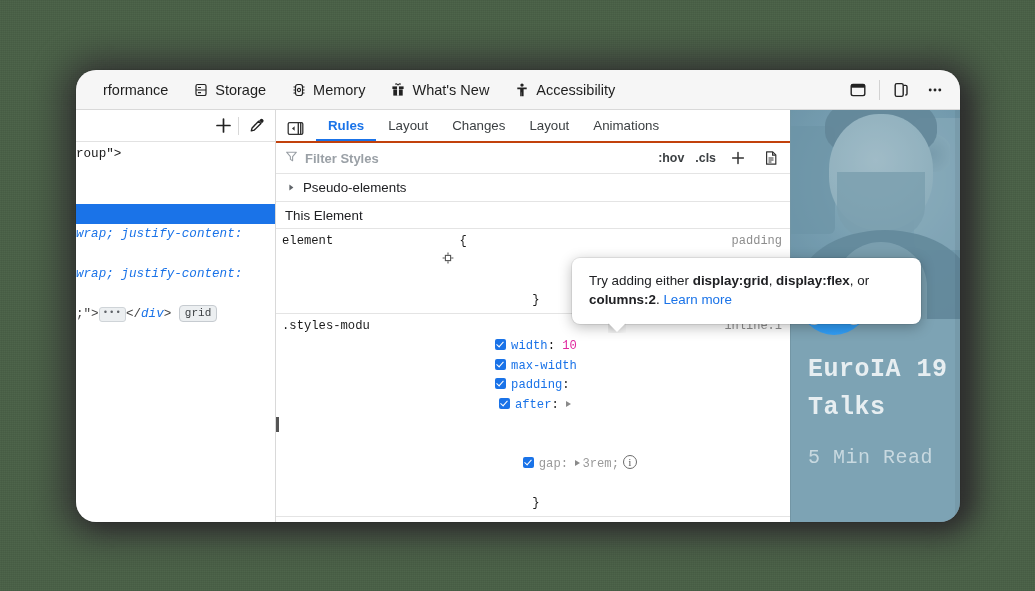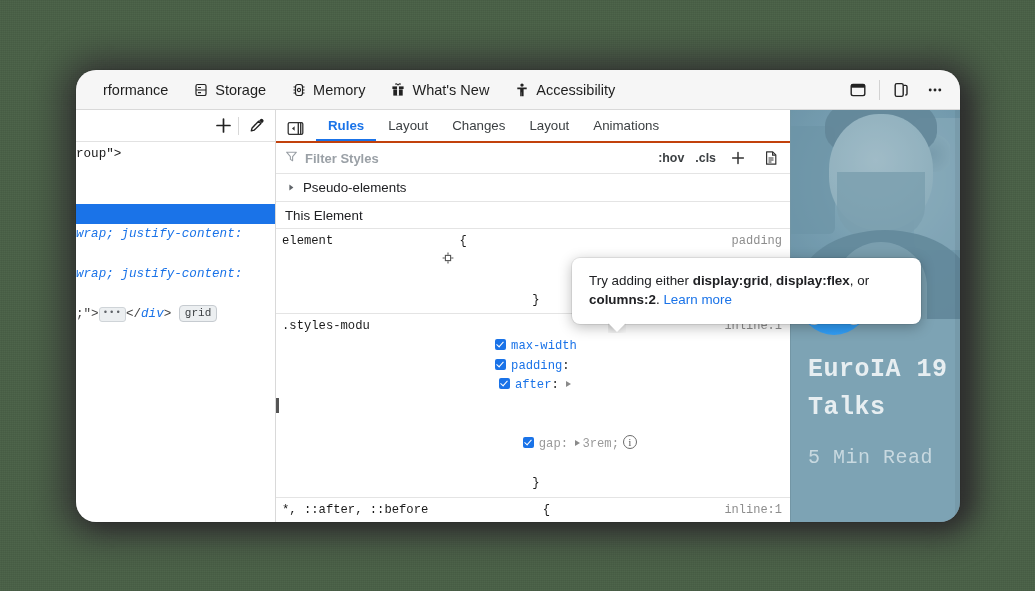--- a/index.html
+++ b/index.html
@@ -781,20 +781,21 @@
           </div>
           <div class="decl brace">}</div>
         </div>
 
         <div class="rule-block">
           <div class="rule-head">
             <span class="sel-text">.styles-modu</span>
             <span class="origin">inline:1</span>
           </div>
 
+          <div class="decl"><span class="cb"></span><span class="prop">width</span><span class="val-plain">: </span><span class="val-pink">10</span></div>
 
           <div class="decl"><span class="cb"></span><span class="prop">max-width</span></div>
 
           <div class="decl"><span class="cb"></span><span class="prop">padding</span><span class="val-plain">: </span></div>
 
           <div class="decl"><span class="cb"></span><span class="prop">after</span><span class="val-plain">: </span><span class="arrow-tog"></span></div>
 
           <div class="decl" style="position:relative;">
             <span class="active-bar" style="top:2px;height:15px;"></span>
             <span class="cb"></span><span class="prop-dim">gap</span><span class="val-dim">: </span><span class="arrow-tog"></span><span class="val-dim">3rem;</span><span class="info-circle"></span>

